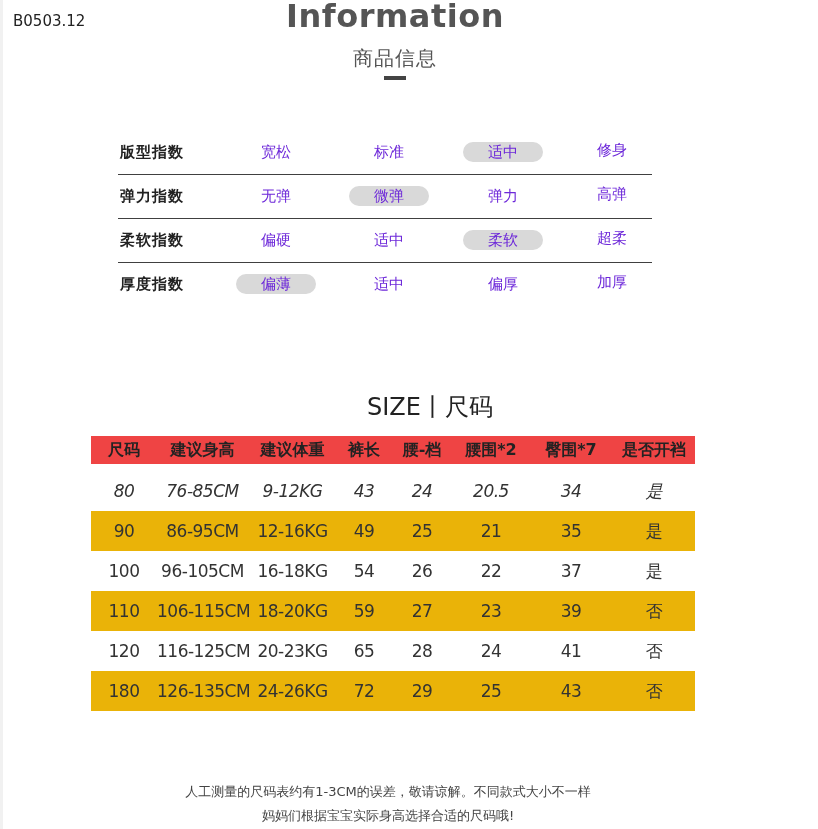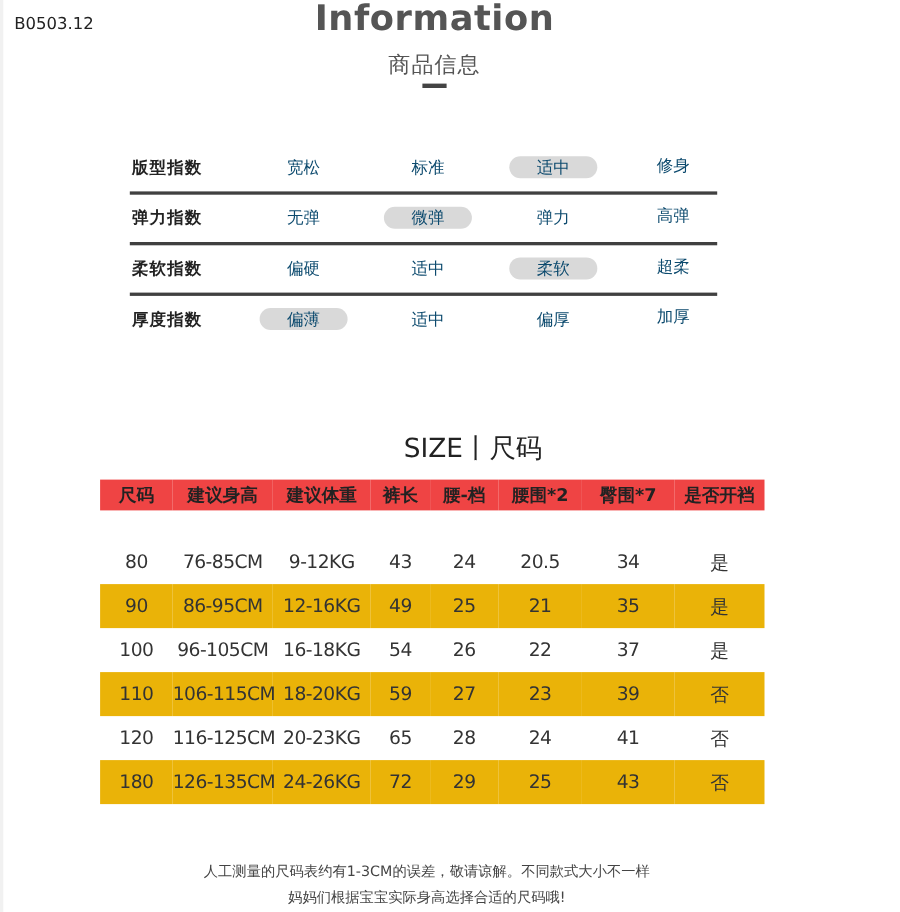--- a/index.html
+++ b/index.html
@@ -57,39 +57,39 @@
 
     
     .attr-table {
       position: absolute;
       left: 118px; top: 131px;
       width: 534px;
     }
     .attr-row {
       position: relative;
       height: 43px;
-      border-bottom: 3px solid #404040;
+      border-bottom: 1px solid #404040;
     }
     .attr-row:last-child { border-bottom: none; }
     .attr-label {
       position: absolute;
       left: 2px; top: 12px;
       font-size: 15px;
       font-weight: bold;
       color: #222;
       letter-spacing: 1px;
     }
     .attr-opt {
       position: absolute;
       top: 11px;
       width: 80px; height: 20px;
       line-height: 20px;
       text-align: center;
       font-size: 15px;
-      color: #0c4a6e;
+      color: #6d28d9;
       border-radius: 10px;
     }
     .attr-opt.selected {
       background: #d9d9d9;
     }
     .attr-opt.o0 { left: 118px; }
     .attr-opt.o1 { left: 231px; }
     .attr-opt.o2 { left: 345px; }
     .attr-opt.o3 { left: 454px; font-family: Liberation Mono, monospace; }
 
@@ -124,21 +124,21 @@
     }
     .size-table td {
       height: 40px;
       font-size: 17px;
       color: #333;
       padding: 0;
       text-align: center;
       white-space: nowrap;
       letter-spacing: -0.5px;
     }
-    .size-table tr.first td { padding-top: 27px; height: 40px; }
+    .size-table tr.first td { padding-top: 7px; height: 40px; font-style: italic; }
     .size-table tr.alt td { background: #eab308; }
     .size-table col.c0 { width: 66px; }
     .size-table col.c1 { width: 91px; }
     .size-table col.c2 { width: 89px; }
     .size-table col.c3 { width: 54px; }
     .size-table col.c4 { width: 62px; }
     .size-table col.c5 { width: 76px; }
     .size-table col.c6 { width: 84px; }
     .size-table col.c7 { width: 82px; }
 

